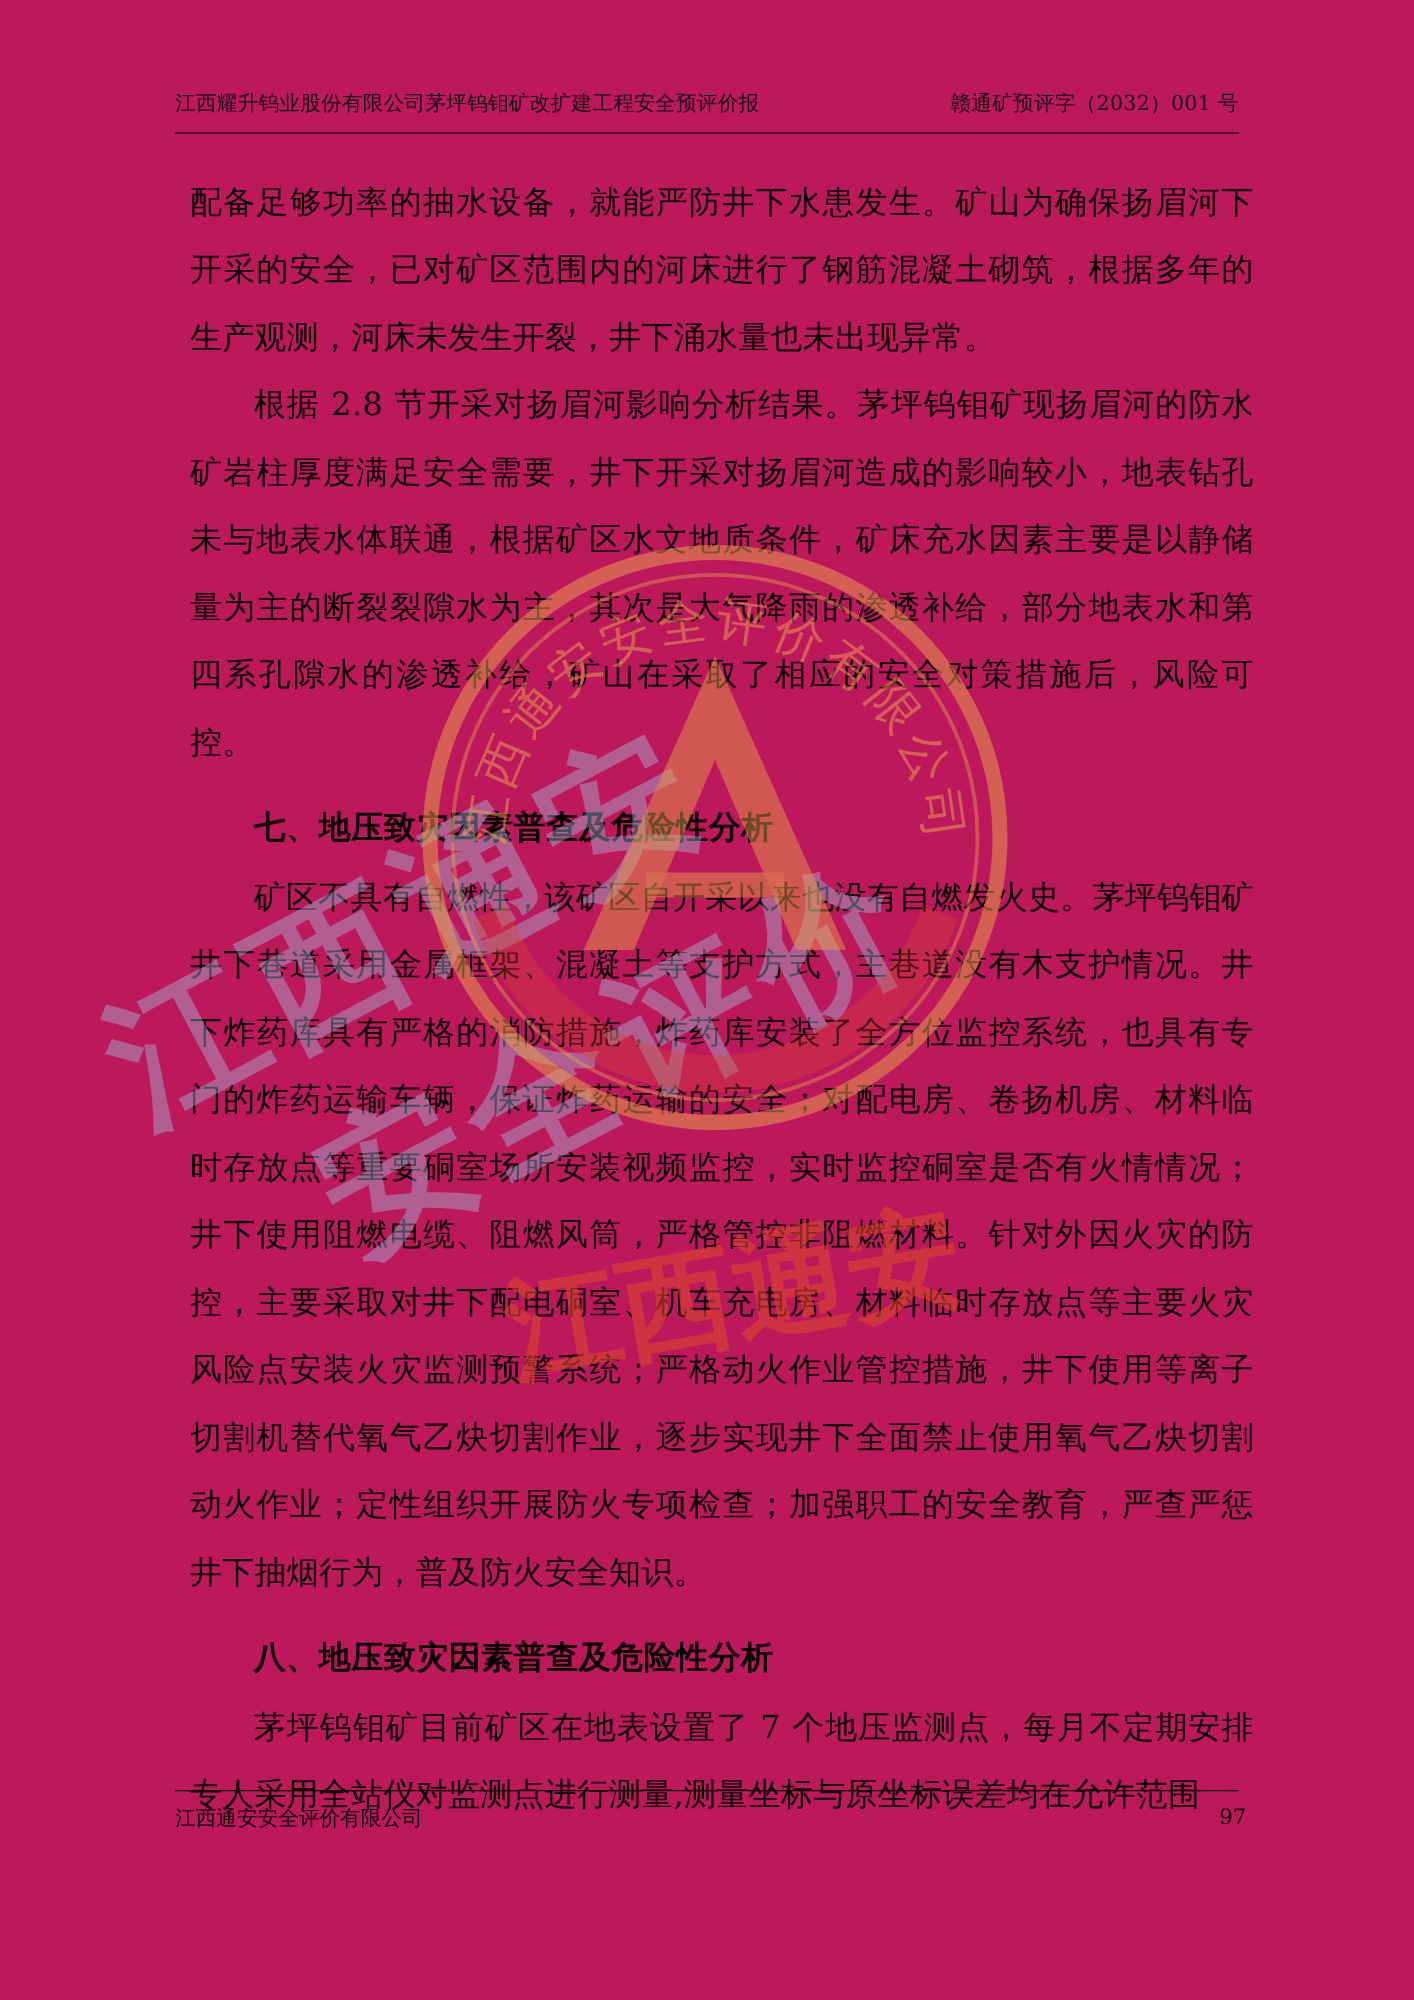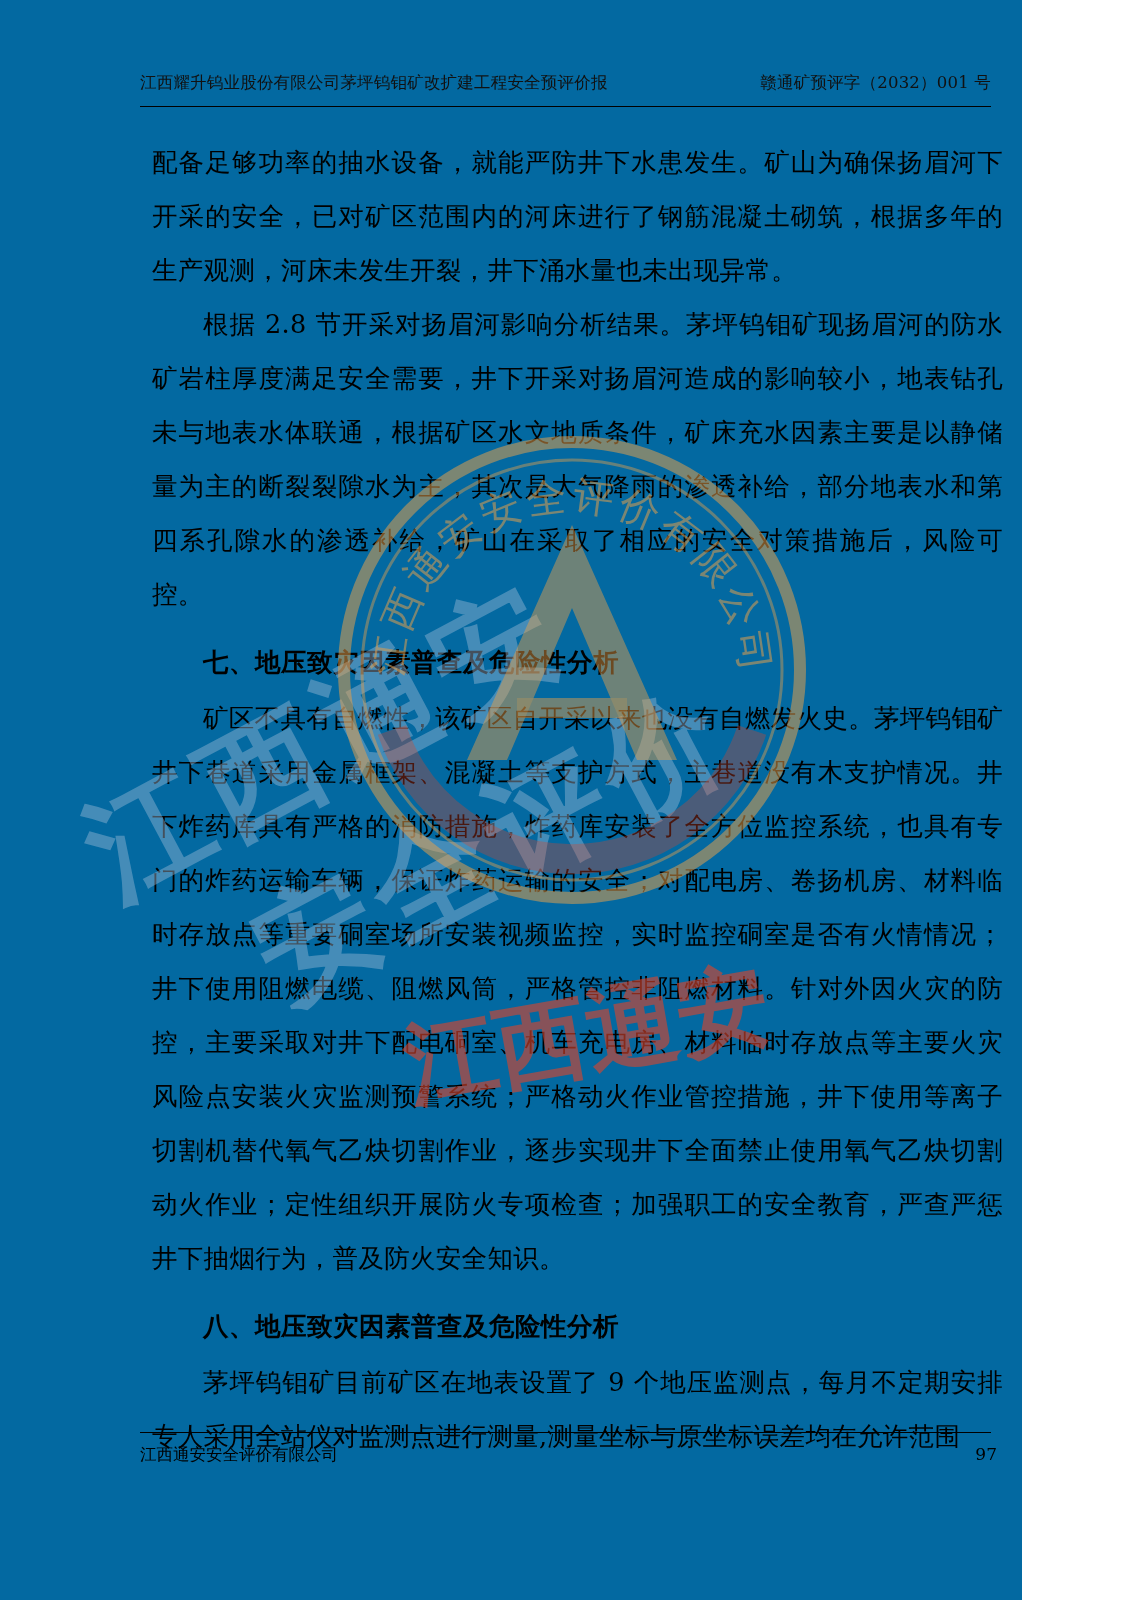--- a/index.html
+++ b/index.html
@@ -2,23 +2,23 @@
 <html><head>
 <meta charset="utf-8">
 <style>
   html, body {
     margin: 0;
     padding: 0;
     background: #ffffff;
   }
   .page {
     position: relative;
-    width: 1022px;
+    width: 1131px;
     height: 1600px;
-    background: #0369a1;
+    background: #be185d;
     overflow: hidden;
     font-family: "DejaVu Serif", "Liberation Serif", serif;
     color: #000000;
   }
 
   
   .header {
     position: absolute;
     top: 72px;
     left: 140px;
@@ -159,21 +159,21 @@
     <span>赣通矿预评字（2032）001 号</span>
   </div>
   <div class="header-rule"></div>
 
   <div class="content">
     <p class="para noindent">配备足够功率的抽水设备，就能严防井下水患发生。矿山为确保扬眉河下开采的安全，已对矿区范围内的河床进行了钢筋混凝土砌筑，根据多年的生产观测，河床未发生开裂，井下涌水量也未出现异常。</p>
     <p class="para">根据 2.8 节开采对扬眉河影响分析结果。茅坪钨钼矿现扬眉河的防水矿岩柱厚度满足安全需要，井下开采对扬眉河造成的影响较小，地表钻孔未与地表水体联通，根据矿区水文地质条件，矿床充水因素主要是以静储量为主的断裂裂隙水为主，其次是大气降雨的渗透补给，部分地表水和第四系孔隙水的渗透补给，矿山在采取了相应的安全对策措施后，风险可控。</p>
     <h2 class="heading">七、地压致灾因素普查及危险性分析</h2>
     <p class="para">矿区不具有自燃性，该矿区自开采以来也没有自燃发火史。茅坪钨钼矿井下巷道采用金属框架、混凝土等支护方式，主巷道没有木支护情况。井下炸药库具有严格的消防措施，炸药库安装了全方位监控系统，也具有专门的炸药运输车辆，保证炸药运输的安全；对配电房、卷扬机房、材料临时存放点等重要硐室场所安装视频监控，实时监控硐室是否有火情情况；井下使用阻燃电缆、阻燃风筒，严格管控非阻燃材料。针对外因火灾的防控，主要采取对井下配电硐室、机车充电房、材料临时存放点等主要火灾风险点安装火灾监测预警系统；严格动火作业管控措施，井下使用等离子切割机替代氧气乙炔切割作业，逐步实现井下全面禁止使用氧气乙炔切割动火作业；定性组织开展防火专项检查；加强职工的安全教育，严查严惩井下抽烟行为，普及防火安全知识。</p>
     <h2 class="heading">八、地压致灾因素普查及危险性分析</h2>
-    <p class="para">茅坪钨钼矿目前矿区在地表设置了 9 个地压监测点，每月不定期安排专人采用全站仪对监测点进行测量,测量坐标与原坐标误差均在允许范围</p>
+    <p class="para">茅坪钨钼矿目前矿区在地表设置了 7 个地压监测点，每月不定期安排专人采用全站仪对监测点进行测量,测量坐标与原坐标误差均在允许范围</p>
   </div>
 
   <div class="watermark">
 
     <div class="wm-text">
       <div class="wm-text-line wm-line1">江西通安</div>
       <div class="wm-text-line wm-line2">安全评价</div>
     </div>
 
     <svg class="wm-stamp" viewBox="0 0 480 480">

